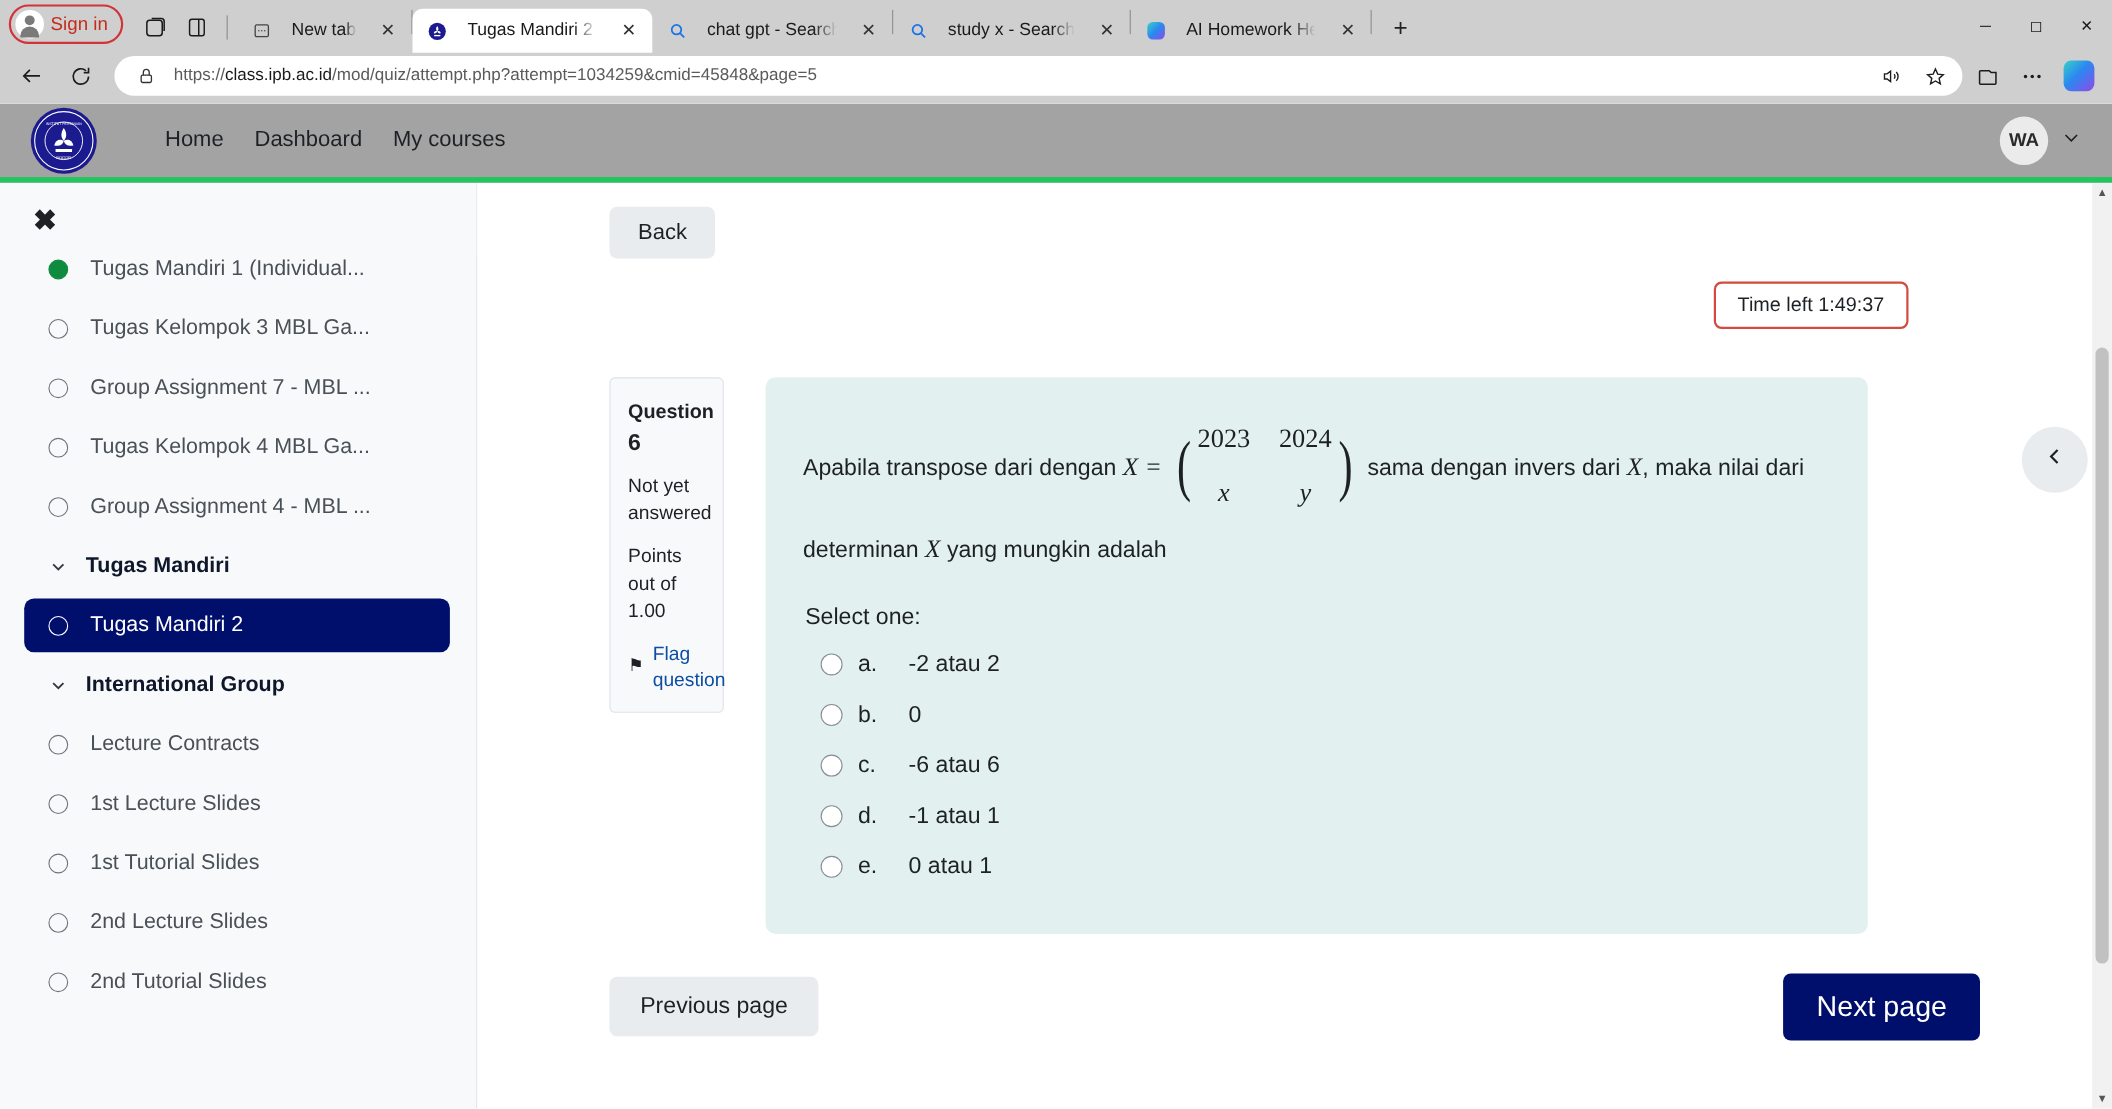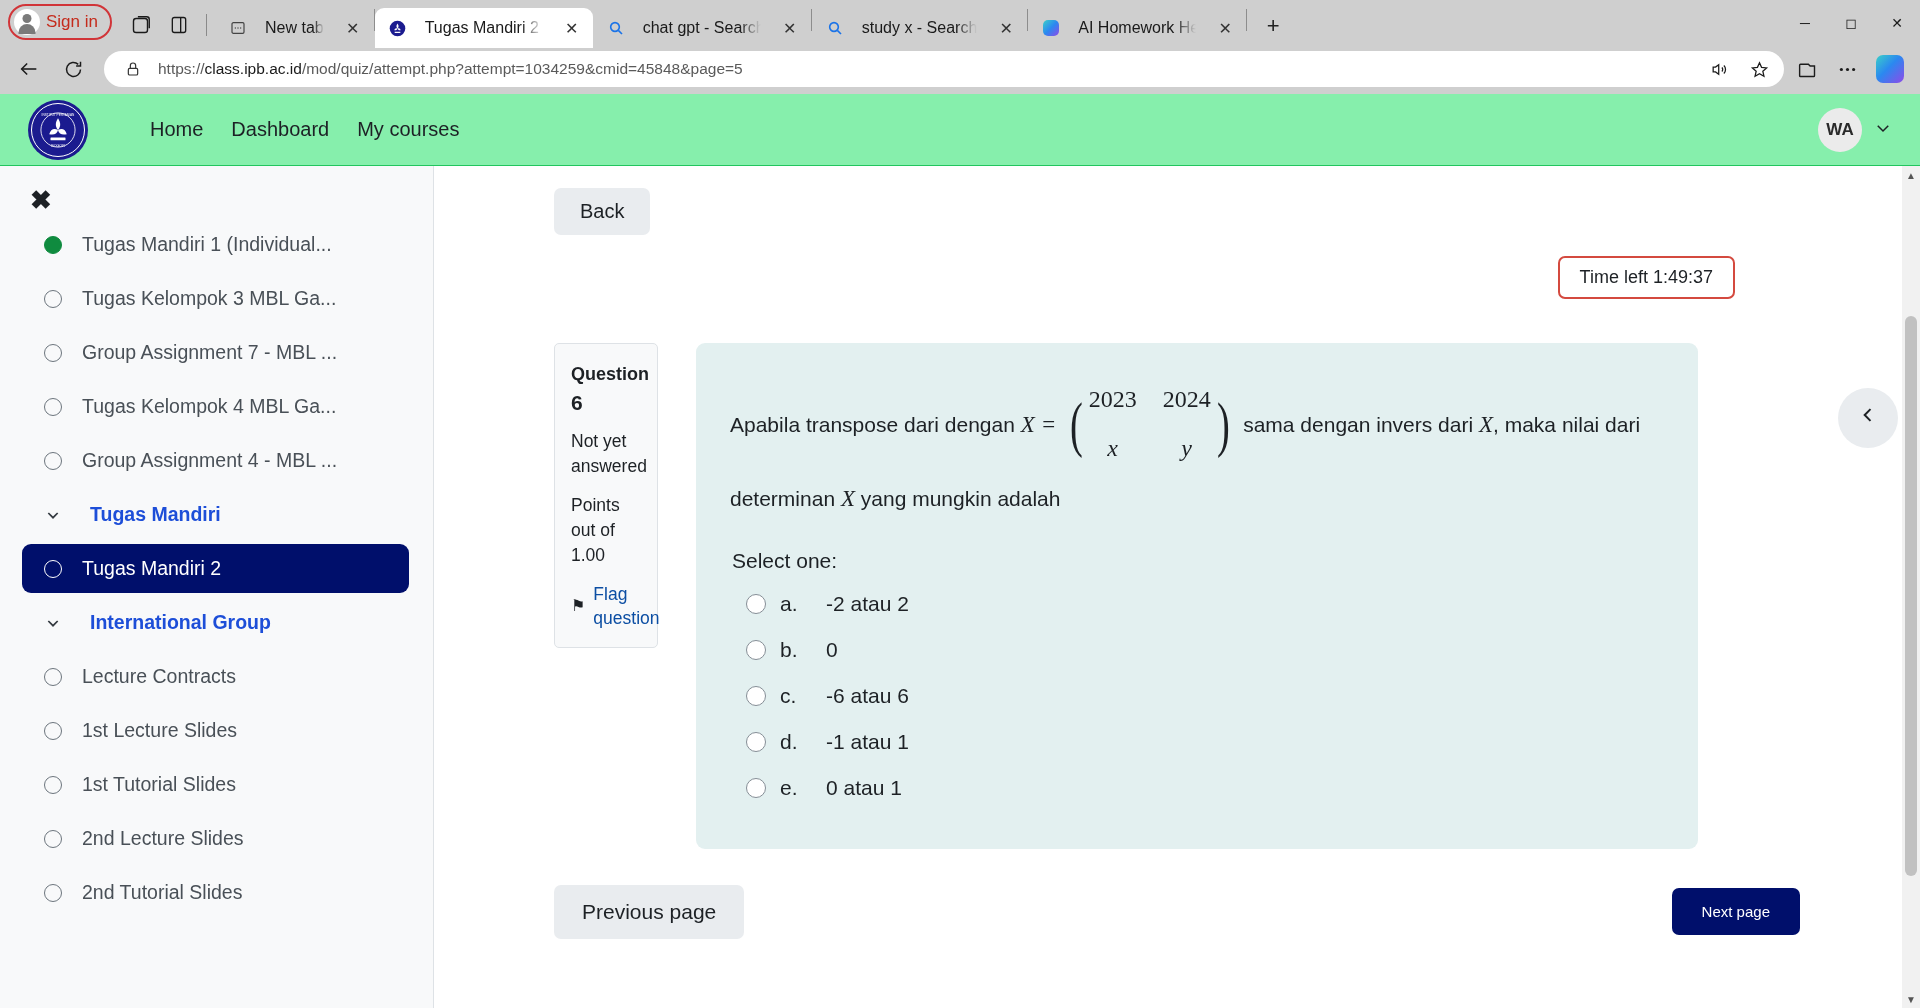--- a/index.html
+++ b/index.html
@@ -108,22 +108,22 @@
     margin: 0 6px;
   }
 
   
   #page {
     position: relative; width: 1920px; height: 914px; background: #fff;
     overflow: hidden;
   }
 
   #moodle-nav {
-    height: 72px; background: #86efac; display: flex; align-items: center;
-    padding: 0 28px; gap: 0; border-bottom: 1px solid #22c55e;
+    height: 72px; background: #a3a3a3; display: flex; align-items: center;
+    padding: 0 28px; gap: 0; border-bottom: 5px solid #22c55e;
     position: relative; z-index: 5;
   }
   #ipb-logo {
     width: 60px; height: 60px; border-radius: 50%;
     background: #1b1b8f; position: relative; flex: none;
     display: flex; align-items: center; justify-content: center;
     overflow: hidden;
   }
   #ipb-logo .ring {
     position: absolute; inset: 3px; border-radius: 50%;
@@ -159,21 +159,21 @@
   #sidebar-list { padding: 0 24px 0 0; }
   .side-item {
     display: flex; align-items: center; gap: 20px;
     padding: 13px 18px 13px 22px; margin: 5px 0 5px 22px;
     border-radius: 9px; font-size: 19.5px; color: #495057;
     white-space: nowrap; overflow: hidden;
   }
   .side-item.first-cut { margin-top: -14px; }
   .side-item.active { background: #000f6b; color: #ffffff; }
   .side-item.section {
-    font-weight: 700; color: #1d4ed8; gap: 28px; padding-left: 22px;
+    font-weight: 700; color: #0f172a; gap: 16px; padding-left: 22px;
   }
   .bullet {
     width: 18px; height: 18px; border-radius: 50%;
     border: 1.6px solid #6c757d; flex: none;
   }
   .bullet.done { background: #0f8b3f; border-color: #0f8b3f; }
   .side-item.active .bullet { border-color: #ffffff; }
   .chev { width: 18px; flex: none; display:flex; align-items:center; justify-content:center; }
 
   #sidebar-scrollbar {
@@ -264,21 +264,21 @@
   #nav-buttons {
     display: flex; justify-content: space-between; align-items: center;
     margin: 36px 120px 0 120px;
   }
   #prev-page {
     background: #e9ecef; color: #1d2125; border: none;
     padding: 15px 28px; font-size: 21px; border-radius: 7px; font-family: inherit;
   }
   #next-page {
     background: #000f6b; color: #ffffff; border: none;
-    padding: 15px 30px; font-size: 15px; border-radius: 7px; font-family: inherit; text-align: right;
+    padding: 15px 30px; font-size: 26px; border-radius: 7px; font-family: inherit; text-align: right;
   }
 
   
   #drawer-toggle {
     position: absolute; right: 22px; top: 222px;
     width: 60px; height: 60px; border-radius: 50%;
     background: #e9ecef; display: flex; align-items: center;
     justify-content: center; font-size: 22px; color: #1d2125;
   }
 

